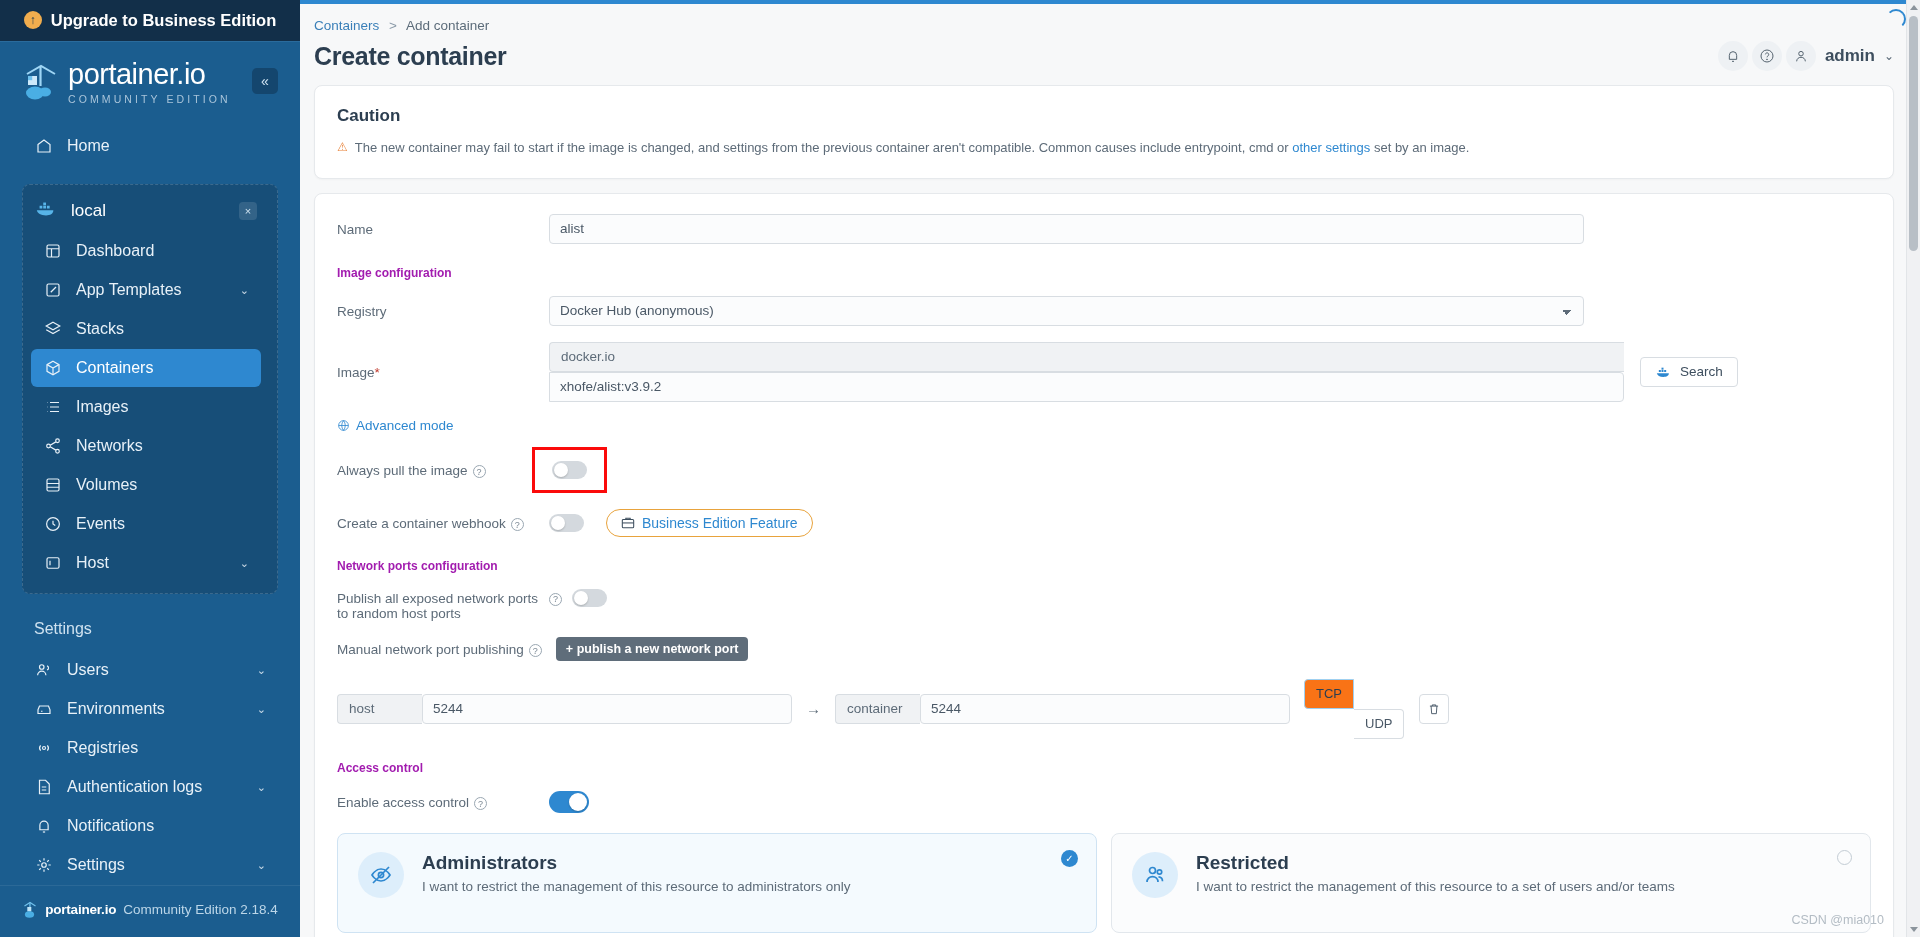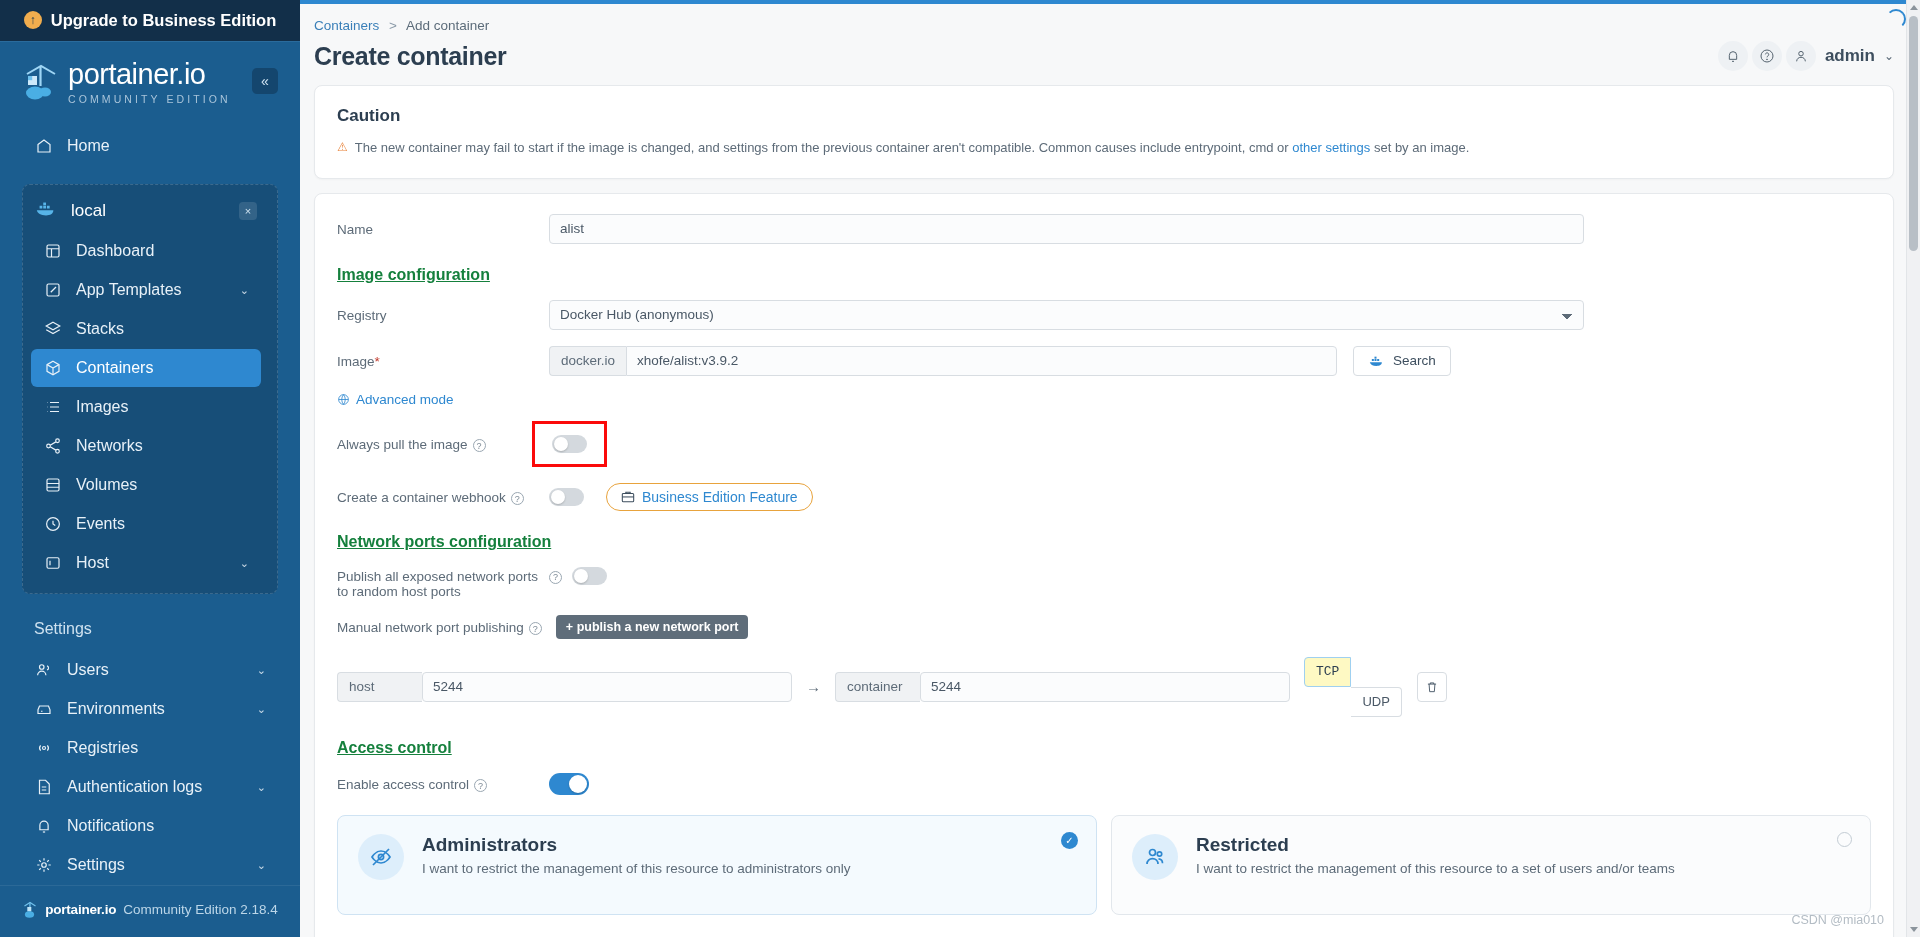--- a/index.html
+++ b/index.html
@@ -144,23 +144,23 @@
     height:30px; border:1px solid #d8dde2; border-radius:4px;
     background:#fbfcfd; font-size:13.5px; color:#4a5866;
     padding: 0 10px; width: 1035px; outline:none;
     font-family:"Liberation Sans",sans-serif;
     appearance:none;
     background-image: linear-gradient(45deg,transparent 50%,#5d6b78 50%),linear-gradient(135deg,#5d6b78 50%,transparent 50%);
     background-position: calc(100% - 16px) 13px, calc(100% - 11px) 13px;
     background-size: 5px 5px, 5px 5px;
     background-repeat:no-repeat;
   }
-  .h-sec { font-size:16px;color:#15803d;font-weight:bold; margin: 22px 0 16px 0; text-decoration: underline;}
-
-  .igroup { display:flex; width:788px; }
+  .h-sec { font-size:12px;color:#a21caf;font-weight:bold; margin: 22px 0 16px 0;}
+
+  .igroup { display:flex; width:1075px;flex-direction:column; }
   .iprefix {
     height:30px; border:1px solid #d8dde2; border-right:none;
     border-radius:4px 0 0 4px; background:#f0f2f4; color:#5d6b78;
     font-size:13.5px; padding: 0 11px; display:flex;align-items:center;
   }
   .igroup .inp { border-radius:0 4px 4px 0; width: 100%; }
   .search-btn {
     margin-left: 16px; height:30px; border:1px solid #d8dde2; border-radius:4px;
     background:#fff; color:#3d4e5e; font-size:13.5px; padding: 0 14px;
     display:flex;align-items:center;gap:8px;cursor:pointer;
@@ -203,21 +203,21 @@
   .port-row { display:flex; align-items:center; margin-top: 18px; }
   .pgroup { display:flex; width: 455px; }
   .pgroup .iprefix { width:100px; justify-content:flex-start;}
   .pgroup .inp { width:100%; }
   .arrow { margin: 0 14px; color:#5d6b78; font-size:15px;}
   .proto { display:flex; margin-left:14px; }
   .proto button {
     height:30px; border:1px solid #d8dde2; background:#fff; color:#4a5866;
     font-size:13px; padding: 0 11px; cursor:pointer; font-family:"Liberation Sans",sans-serif;
   }
-  .proto button:first-child { border-radius:4px 0 0 4px; background:#fef9c3; border-color:#9fd0f0; color:#2c3e50;font-family:Liberation Mono, monospace;}
+  .proto button:first-child { border-radius:4px 0 0 4px; background:#f97316; border-color:#9fd0f0; color:#2c3e50;}
   .proto button:last-child { border-radius:0 4px 4px 0; border-left:none;margin-top:30px;}
   .trash-btn {
     margin-left:15px;height:30px;width:30px;border:1px solid #d8dde2;border-radius:4px;
     background:#fff;cursor:pointer;display:flex;align-items:center;justify-content:center;
   }
   .trash-btn svg { width:14px;height:14px;stroke:#3d4e5e;fill:none;stroke-width:1.5;}
 
   
   .ac-cards { display:flex; gap: 14px; margin-top: 20px; }
   .ac-card {

